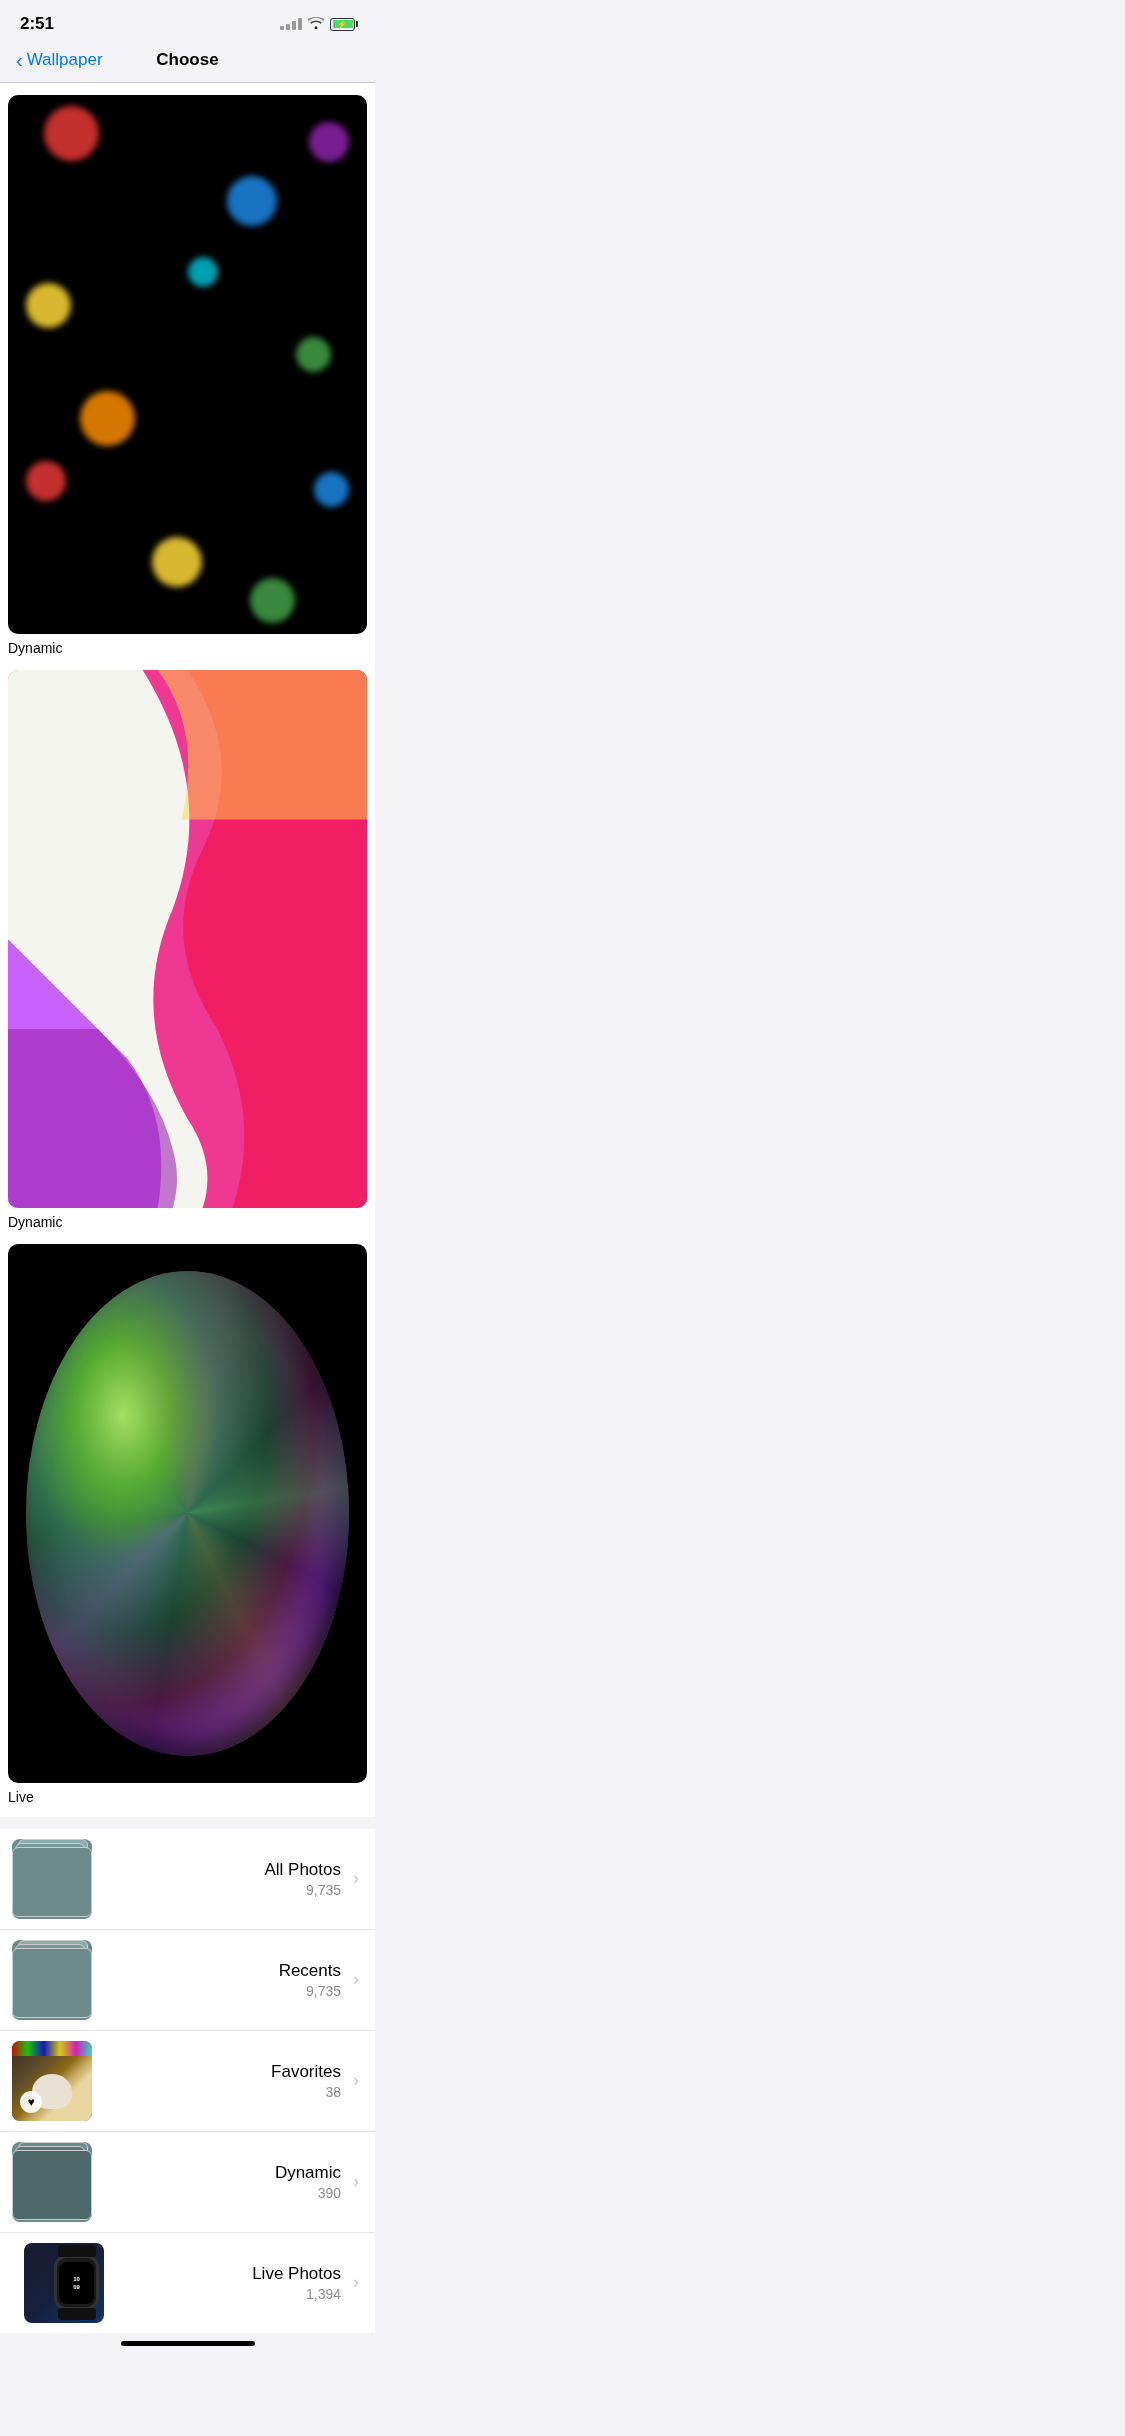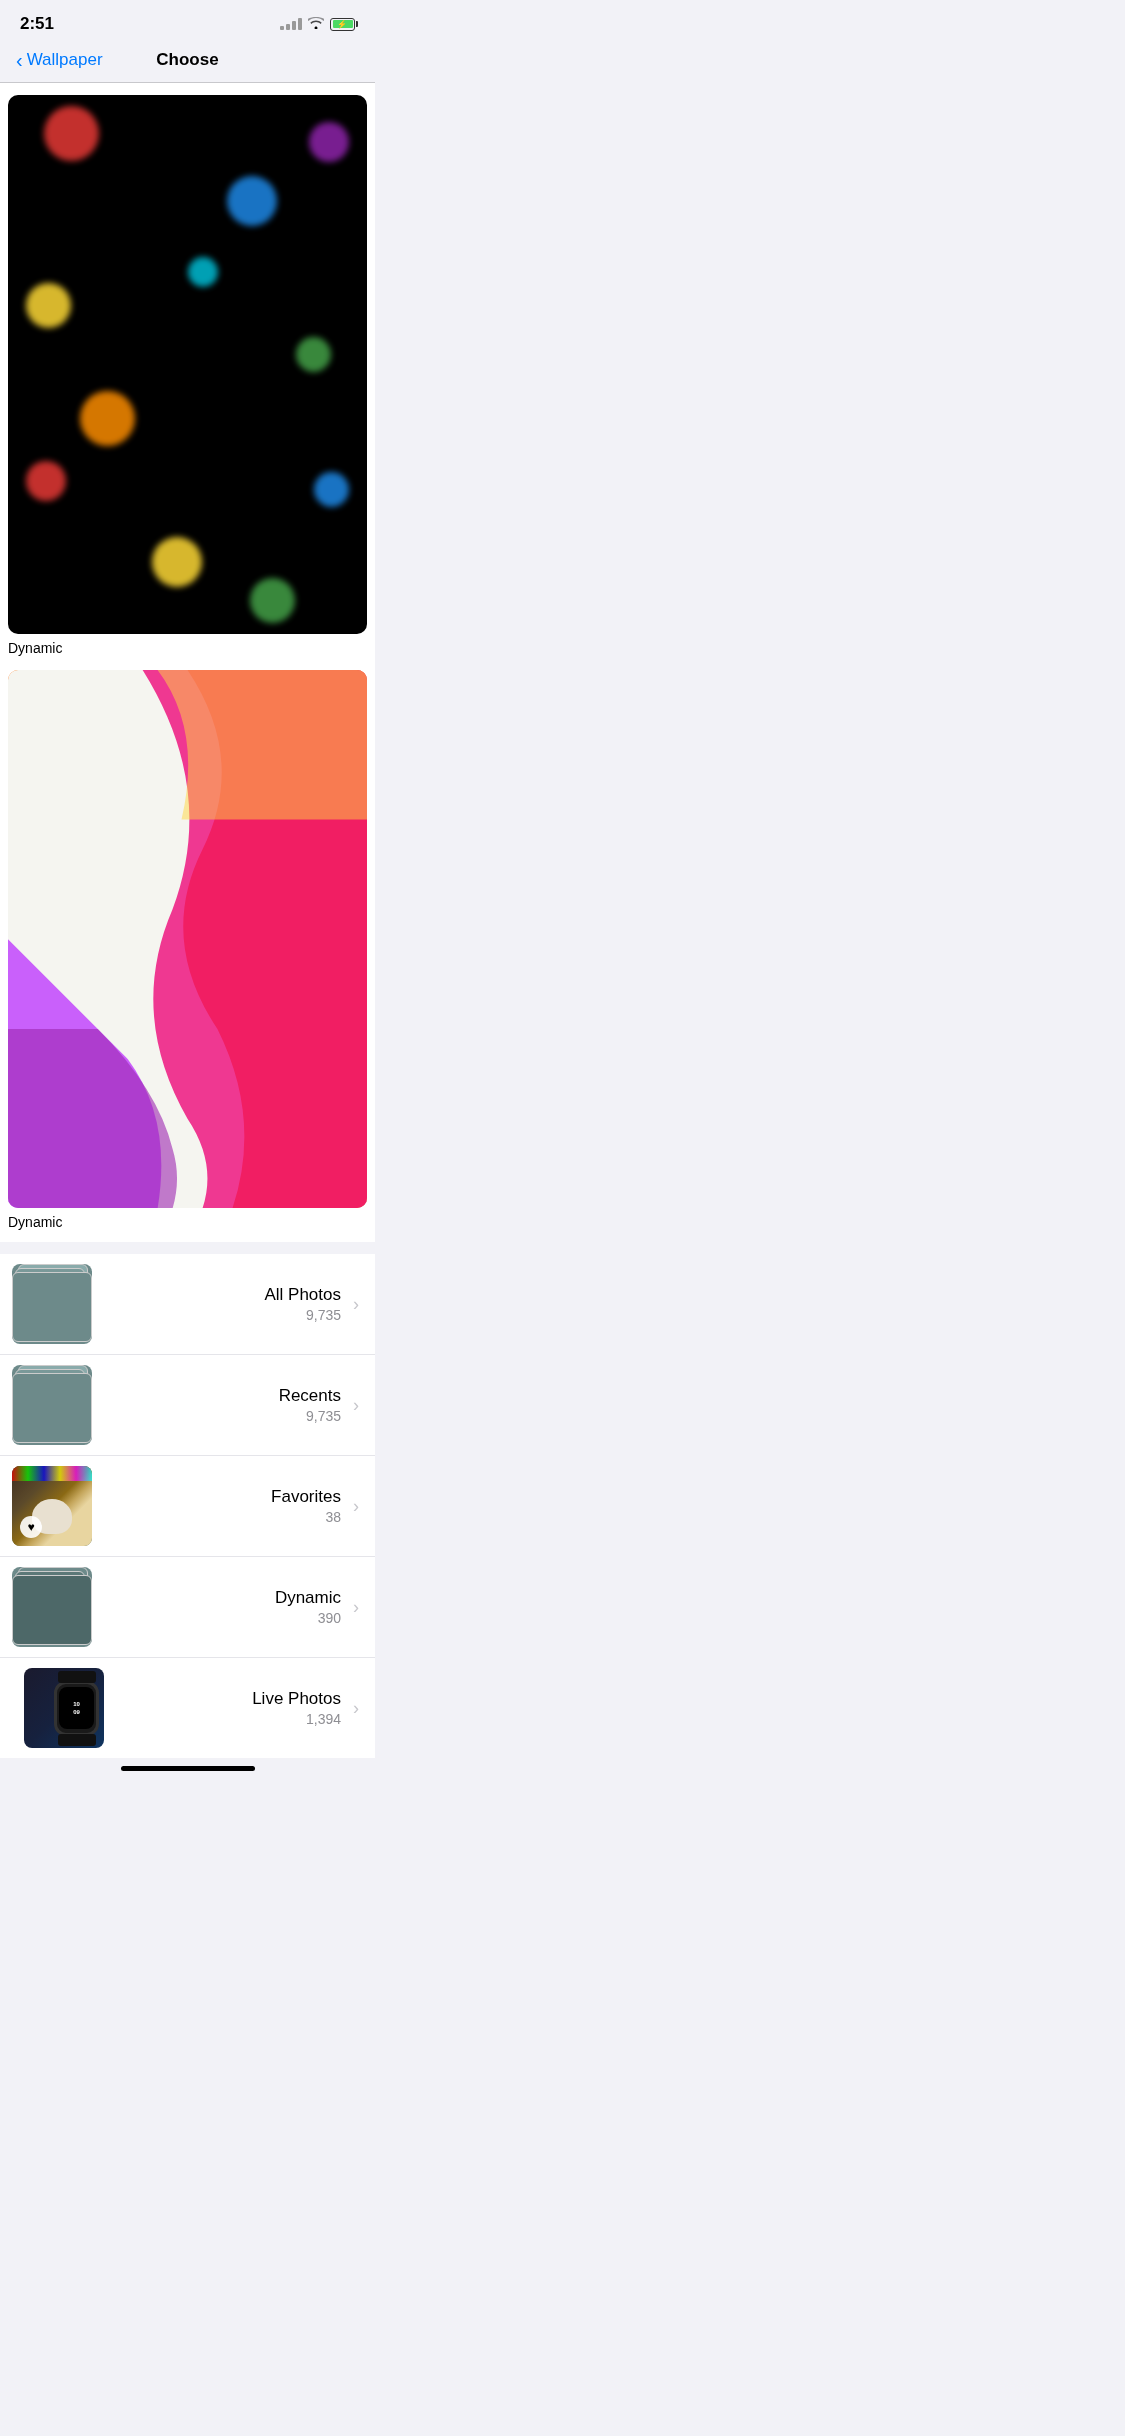--- a/index.html
+++ b/index.html
@@ -498,20 +498,30 @@
 
           <path d="M30 120 Q50 140 55 160 Q58 170 55 180 L0 180 L0 120 Z" fill="#9c27b0" opacity="0.6"></path>
 
           <path d="M50 0 Q65 20 58 50 L120 50 L120 0 Z" fill="#ffd740" opacity="0.5"></path>
         </svg>
       </div>
     </div>
     <span class="category-label">Dynamic</span>
   </div>
 
+  <div class="category-item">
+    <div class="category-thumb">
+      <div class="live-bg">
+        <div class="live-sphere">
+          <div class="live-swirl"></div>
+        </div>
+      </div>
+    </div>
+    <span class="category-label">Live</span>
+  </div>
 
 </div>
 
 <div class="section-separator"></div>
 
 <div class="albums-list">
 
   <div class="album-row">
     <div class="album-thumb all-photos-thumb">
       <div class="stack-layer"></div>

